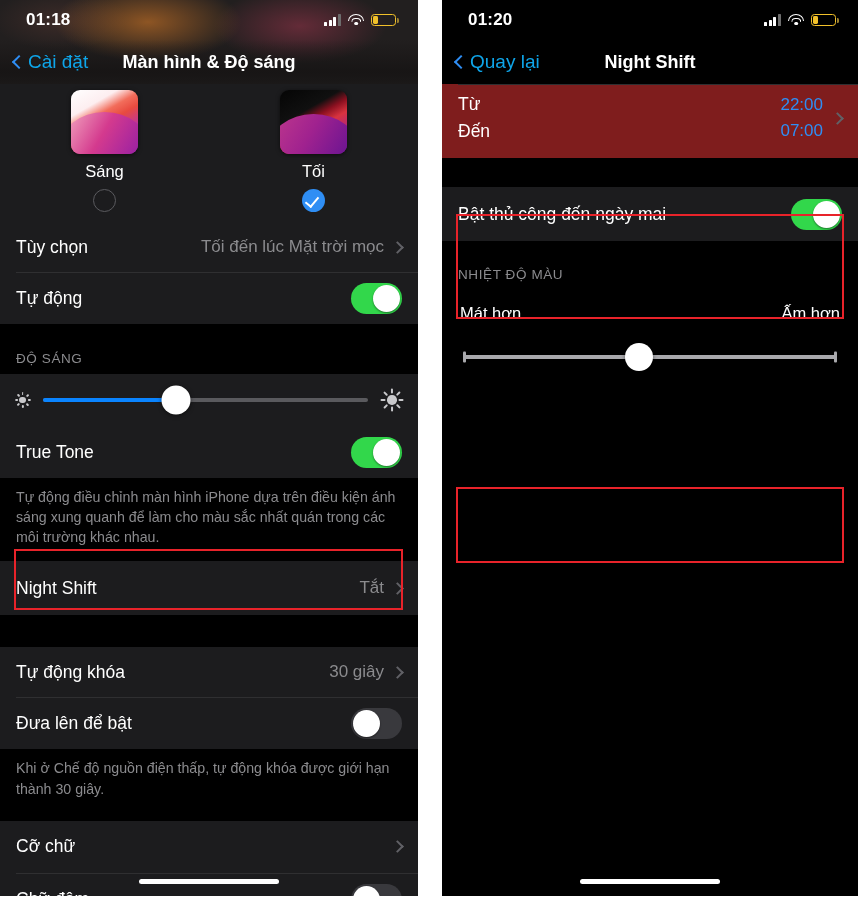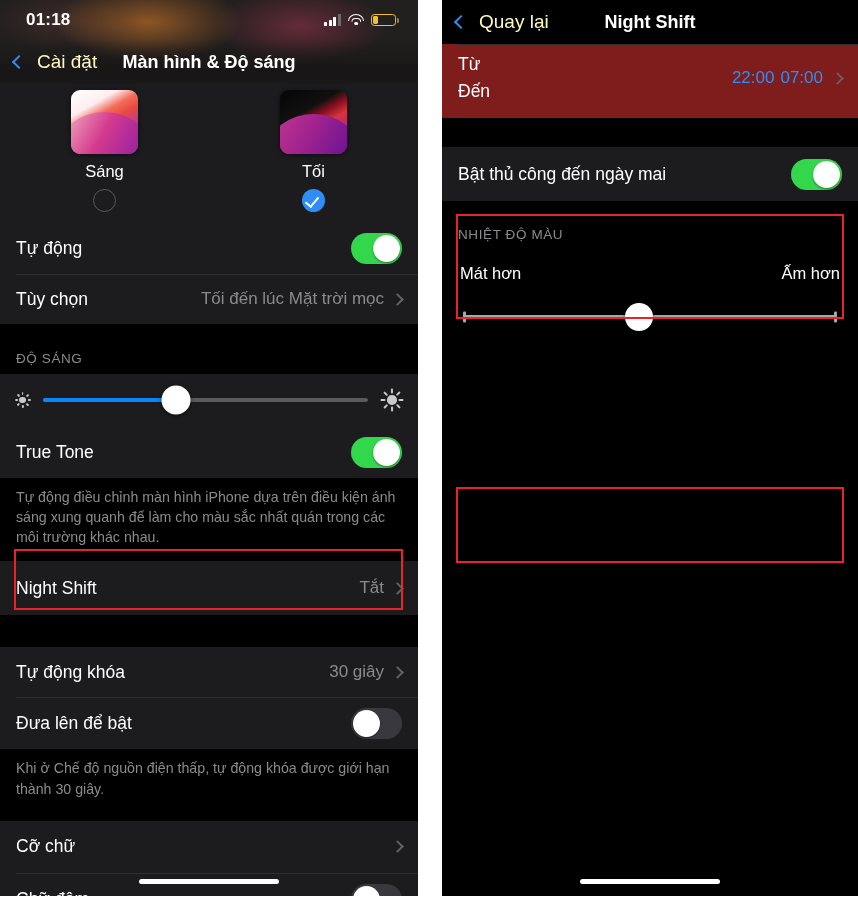--- a/index.html
+++ b/index.html
@@ -40,22 +40,22 @@
 
   .ic-batt { position:relative; width:25px; height:12px; border:1.4px solid #f2c12a;
     border-radius:3.4px; }
   .ic-batt::after { content:""; position:absolute; right:-3.6px; top:3.2px; width:2px; height:5px;
     background:#9a8030; border-radius:0 1.5px 1.5px 0; }
   .ic-batt i { position:absolute; left:1.3px; top:1.3px; bottom:1.3px; width:4.5px;
     background:#f2c12a; border-radius:1.4px; display:block; }
 
   
   .navbar { position:relative; height:44px; z-index:3; display:flex; align-items:center; }
-  .nav-back { position:absolute; left:14px; display:flex; align-items:center; gap:11px;
-    color:#fef9c3; font-size:19px; cursor:pointer; }
+  .nav-back { position:absolute; left:14px; display:flex; align-items:center; gap:2px;
+    color:#0ea5e9; font-size:19px; cursor:pointer; }
   .nav-chev { display:inline-block; width:10px; height:10px;
     border-left:2.6px solid #2f8ef4; border-bottom:2.6px solid #2f8ef4;
     transform:rotate(45deg); margin-right:2px; }
   .nav-title { width:100%; text-align:center; color:#fff; font-size:18px; font-weight:bold; }
 
   
   .glow { position:absolute; top:0; left:0; width:418px; height:88px; z-index:1;
     background:
       radial-gradient(ellipse 130px 55px at 148px 22px, rgba(230,130,40,0.55), rgba(230,130,40,0) 72%),
       radial-gradient(ellipse 120px 52px at 300px 26px, rgba(190,60,90,0.42), rgba(190,60,90,0) 72%),
@@ -144,21 +144,21 @@
     background:#fff; transform:translate(-50%,-50%); box-shadow:0 1px 4px rgba(0,0,0,.5); }
 
   
   .sched-row { position:relative; display:flex; align-items:center; justify-content:space-between;
     padding:10px 16px 16px; background:#7f1d1d; }
   .sched-row::before { content:""; position:absolute; left:16px; right:0; top:0; height:1px;
     background:#2f2f31; }
   .sched-left { display:flex; flex-direction:column; gap:6px; }
   .sched-left span { color:#fff; font-size:17.5px; }
   .sched-mid { display:flex; align-items:center; gap:10px; }
-  .sched-times { display:flex; flex-direction:row; gap:6px; align-items:flex-end; }
+  .sched-times { display:flex; flex-direction:column; gap:6px; align-items:flex-end; }
 
   
   .hl { position:absolute; border:2px solid #e8232a; pointer-events:none; z-index:20; }
 
   
   .home-ind { position:absolute; bottom:12px; left:50%; transform:translateX(-50%);
     width:140px; height:5px; background:#fff; border-radius:3px; z-index:15; }
 </style>
 </head>
 <body>
@@ -206,32 +206,32 @@
           <div class="radio"></div>
         </div>
         <div class="appear-col">
           <div class="thumb dark"></div>
           <div class="appear-label">Tối</div>
           <div class="radio sel"></div>
         </div>
       </div>
 
       <div class="group">
-        <div class="row" style="height:52px">
-          <span class="row-label">Tự động</span>
-          <div class="toggle on">
-              <span class="knob"></span>
-            </div>
-        </div>
         <div class="row" style="height:50px">
           <span class="row-label">Tùy chọn</span>
           <div class="row-right">
             <span class="row-value">Tối đến lúc Mặt trời mọc</span>
             <span class="chev"></span>
           </div>
+        </div>
+        <div class="row" style="height:52px">
+          <span class="row-label">Tự động</span>
+          <div class="toggle on">
+              <span class="knob"></span>
+            </div>
         </div>
       </div>
 
       <div class="gap-blk" style="height:27px"></div>
       <div class="gap-blk">
         <div class="section-hdr">ĐỘ SÁNG</div>
       </div>
 
       <div class="group">
         <div class="bright-row">
@@ -323,20 +323,39 @@
     </div>
 
     <div class="hl" style="left:14px; top:549px; width:389px; height:61px;"></div>
     <div class="home-ind"></div>
   </div>
 
   <div class="gap"></div>
 
   <div class="phone right">
 
+    <div class="statusbar">
+      <div class="sb-time">01:20</div>
+      <div class="sb-right">
+        <span class="ic-cell">
+            <i></i>
+            <i></i>
+            <i></i>
+            <i></i>
+          </span>
+        <span class="ic-wifi">
+            <span></span>
+            <span></span>
+            <span></span>
+          </span>
+        <span class="ic-batt">
+            <i></i>
+          </span>
+      </div>
+    </div>
 
     <div class="navbar">
       <div class="nav-back">
         <span class="nav-chev"></span>
         <span>Quay lại</span>
       </div>
       <div class="nav-title">Night Shift</div>
     </div>
 
     <div class="scroll">

